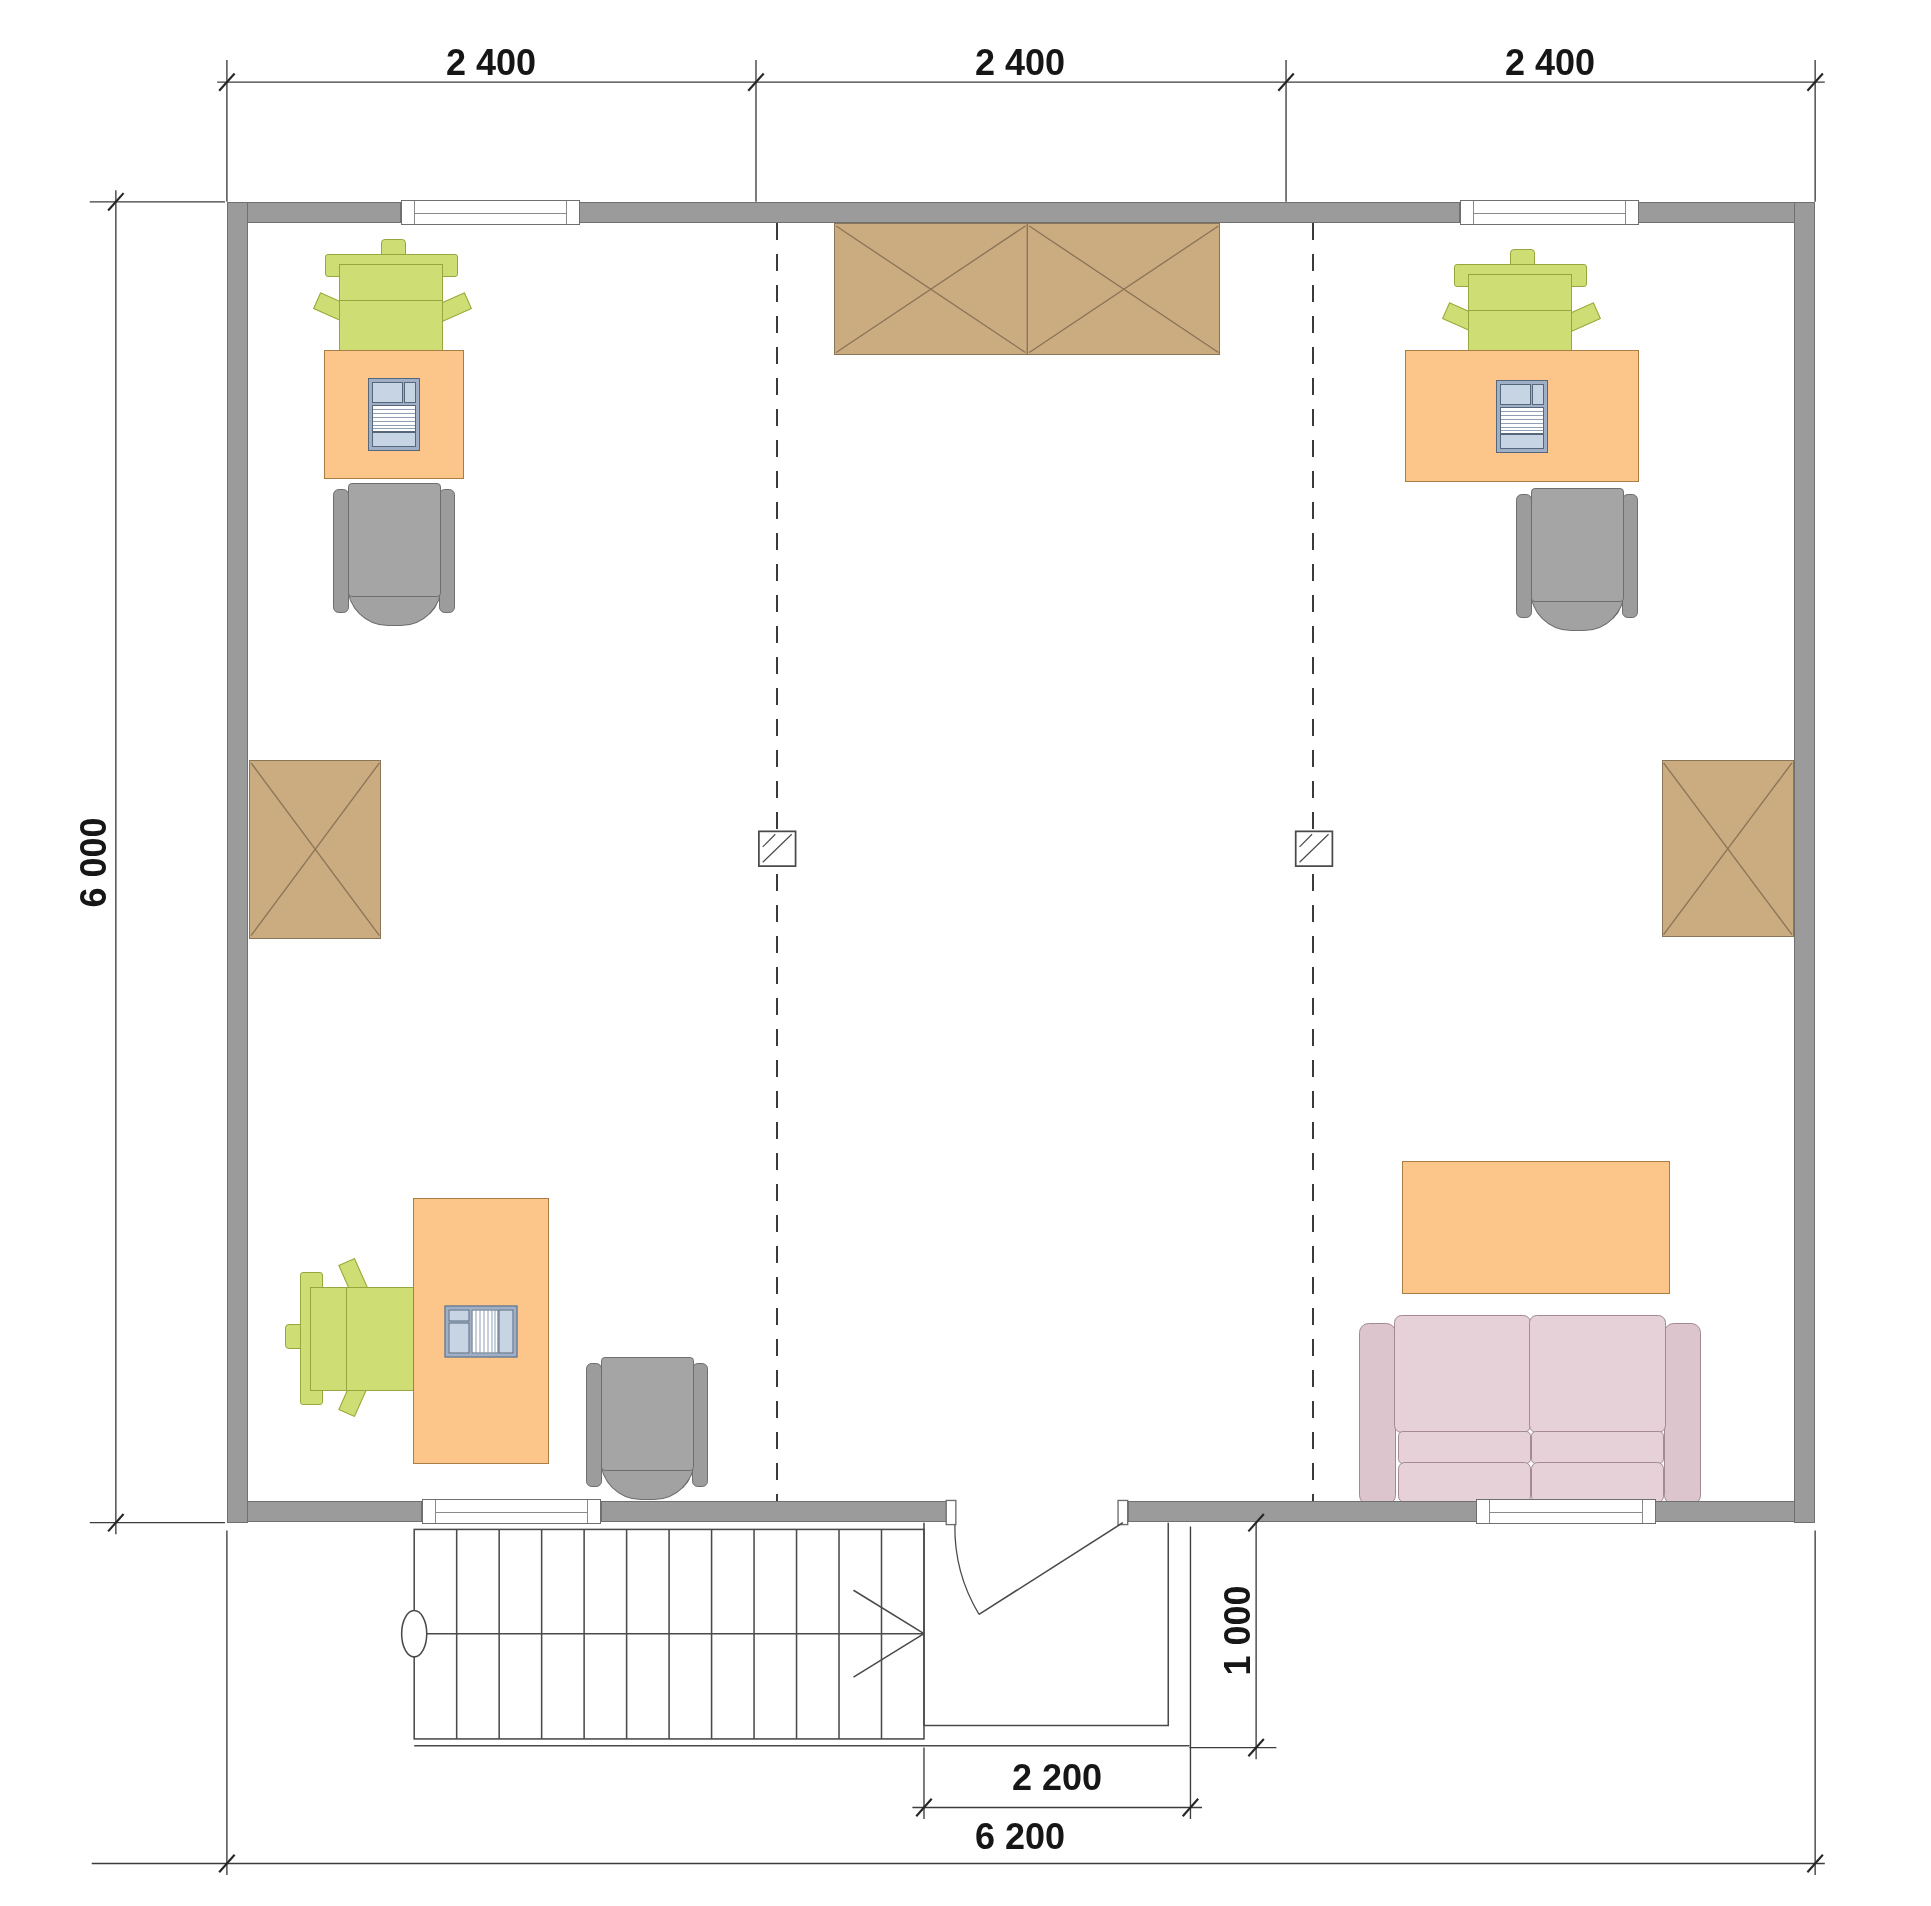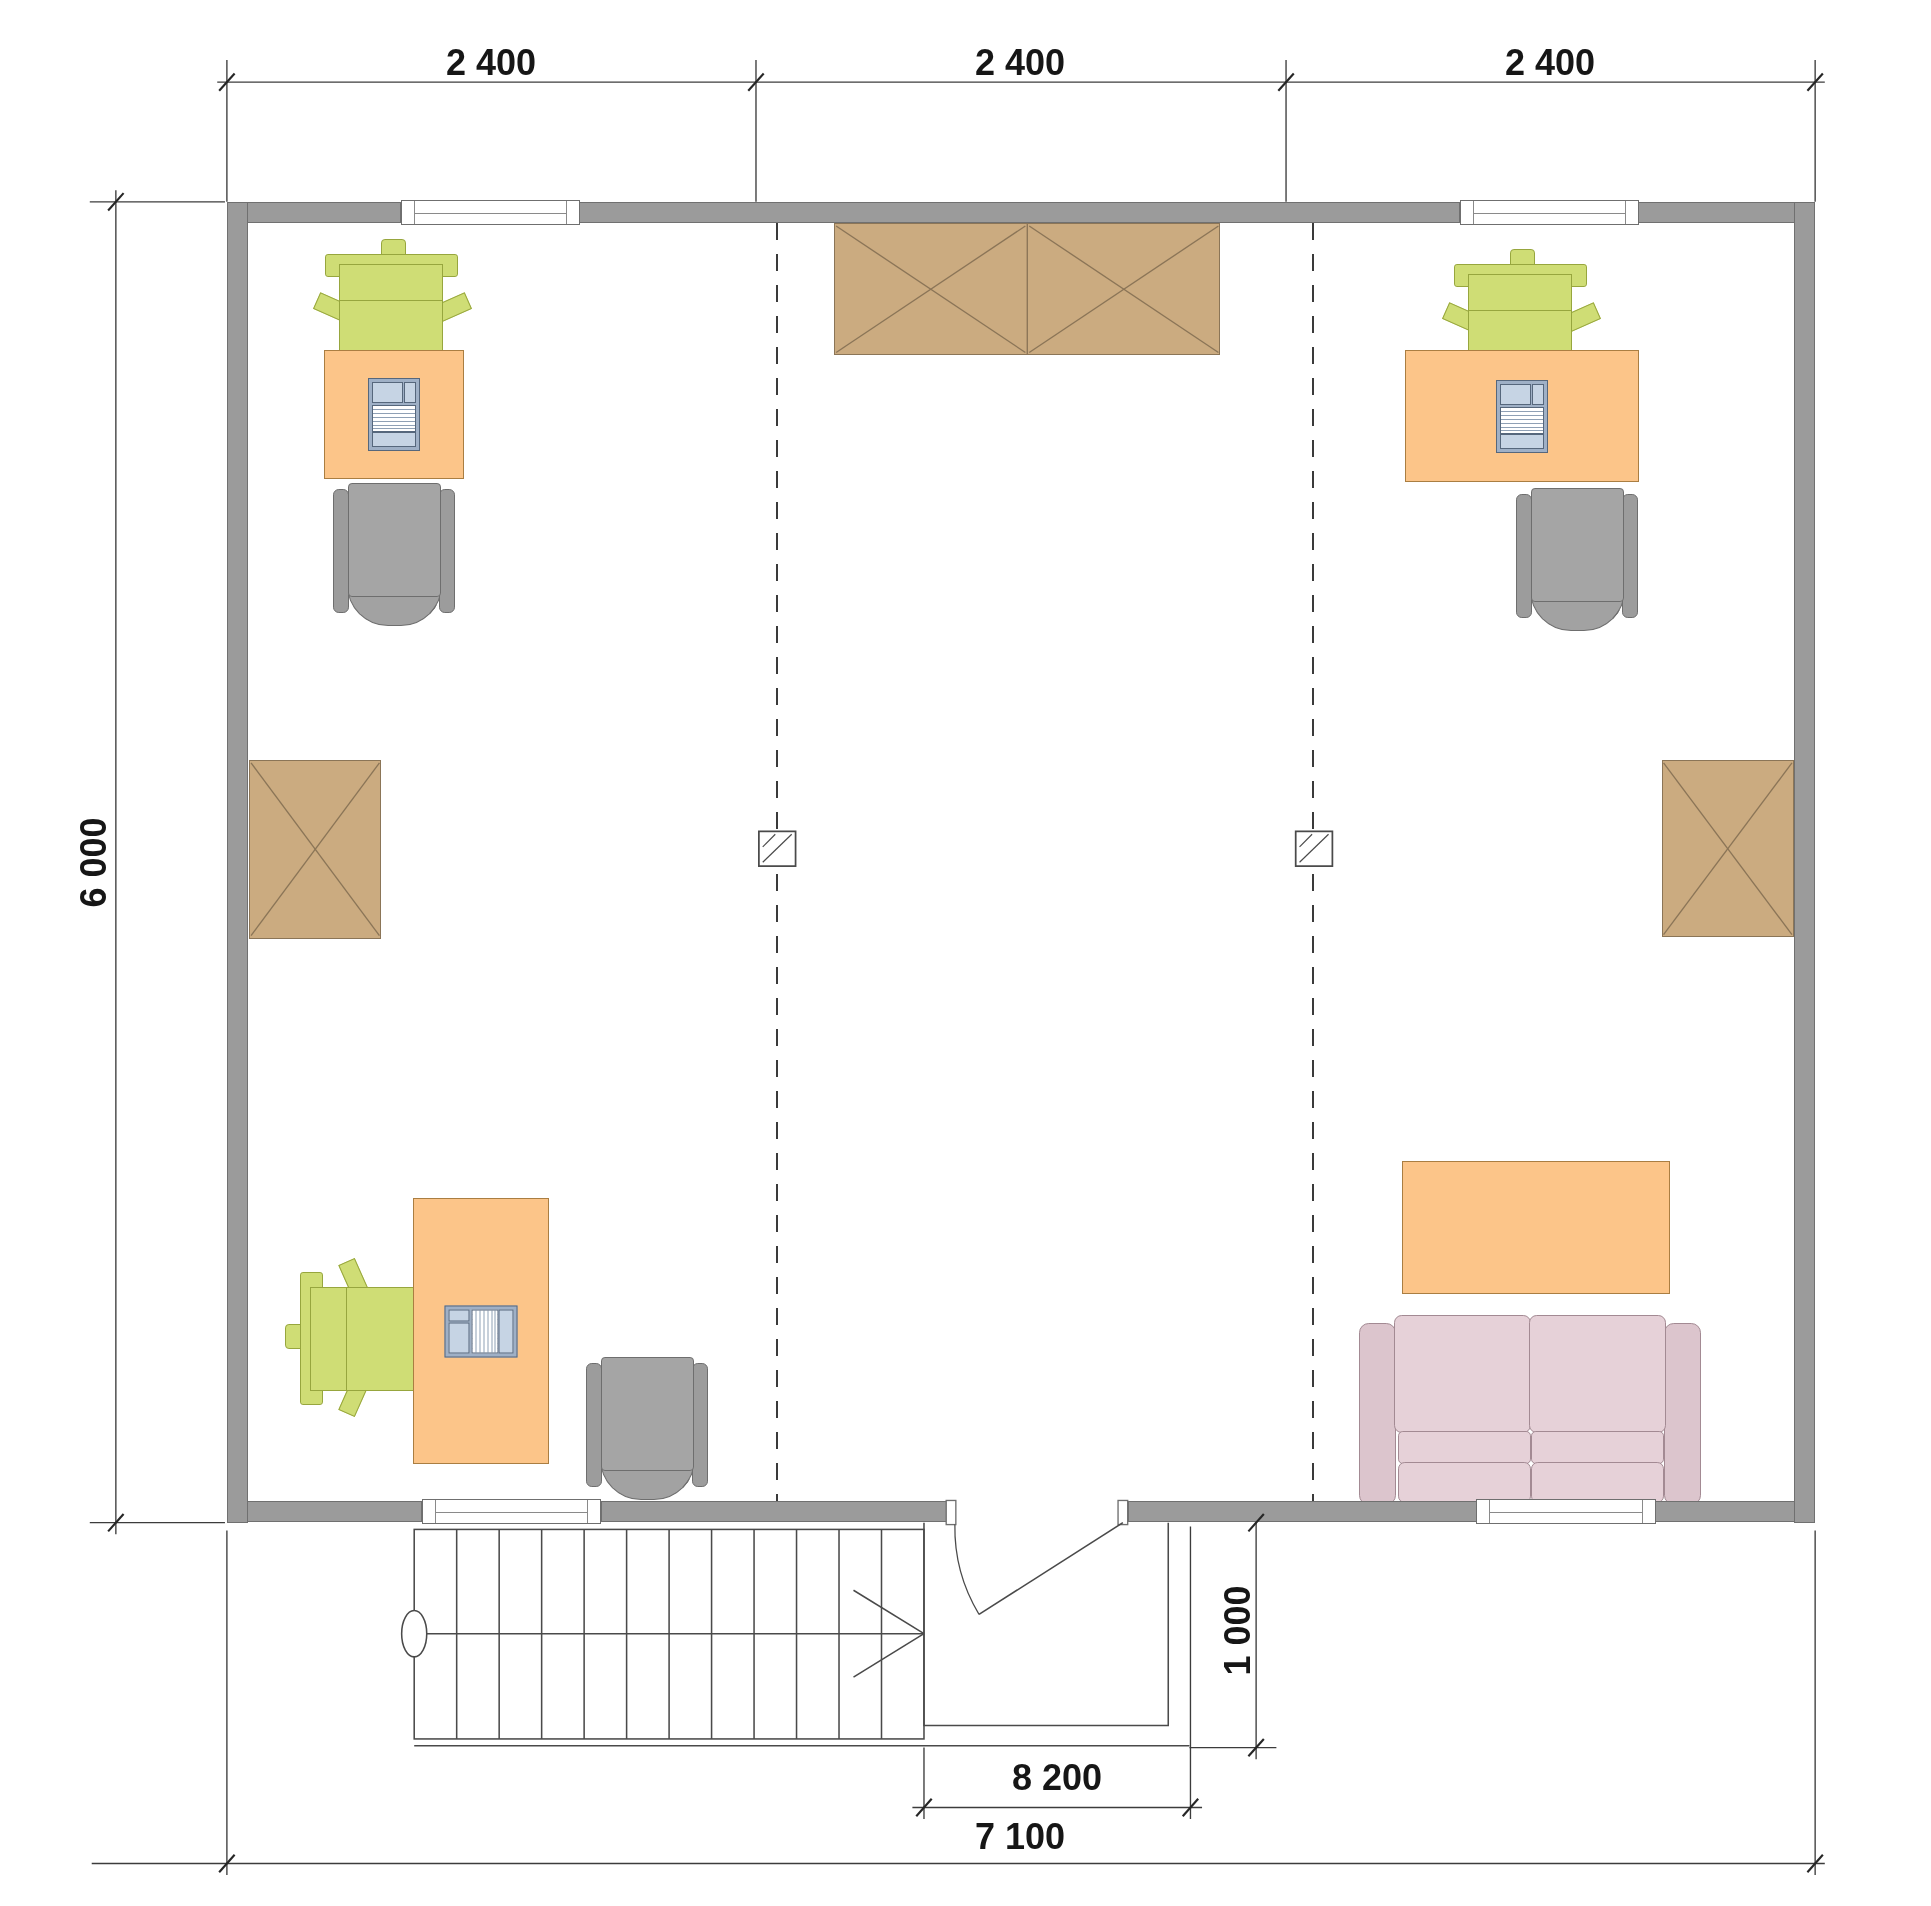--- a/index.html
+++ b/index.html
@@ -51,22 +51,22 @@
 </style>
 </head>
 <body>
 
 <div class="stage">
 
   <div class="dim-label" style="left:414px;top:42px;">2 400</div>
   <div class="dim-label" style="left:943px;top:42px;">2 400</div>
   <div class="dim-label" style="left:1473px;top:42px;">2 400</div>
   <div class="dim-label rot" style="left:16.4px;top:842px;">6 000</div>
-  <div class="dim-label" style="left:943px;top:1816px;">7 100</div>
-  <div class="dim-label" style="left:980px;top:1757px;">8 200</div>
+  <div class="dim-label" style="left:943px;top:1816px;">6 200</div>
+  <div class="dim-label" style="left:980px;top:1757px;">2 200</div>
   <div class="dim-label rot" style="left:1160px;top:1610px;">1 000</div>
 
   <div class="wall" style="left:227px;top:202px;width:174px;height:21px;"></div>
   <div class="wall" style="left:579px;top:202px;width:881px;height:21px;"></div>
   <div class="wall" style="left:1638px;top:202px;width:177px;height:21px;"></div>
   <div class="wall" style="left:227px;top:1501px;width:195px;height:21px;"></div>
   <div class="wall" style="left:601px;top:1501px;width:346px;height:21px;"></div>
   <div class="wall" style="left:1128px;top:1501px;width:687px;height:21px;"></div>
   <div class="wall" style="left:227px;top:202px;width:21px;height:1321px;"></div>
   <div class="wall" style="left:1794px;top:202px;width:21px;height:1321px;"></div>

